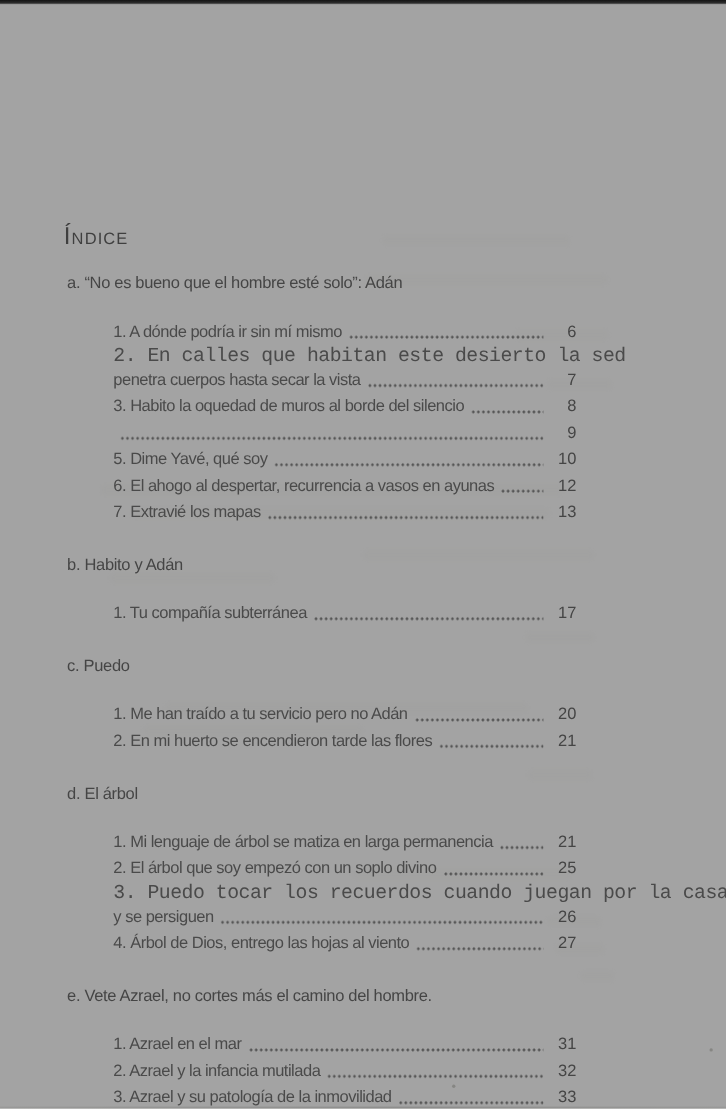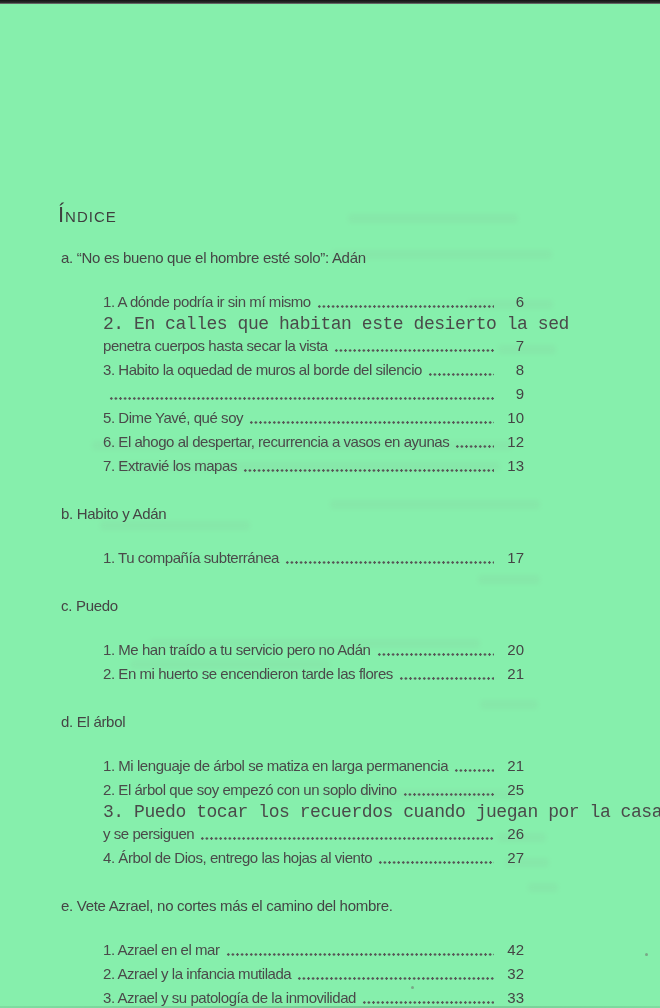--- a/index.html
+++ b/index.html
@@ -4,21 +4,21 @@
 <style>
   html, body {
     margin: 0;
     padding: 0;
     background: #e8e8e6;
   }
   .scan-page {
     position: relative;
     width: 660px;
     height: 1008px;
-    background: #86efac;
+    background: #a3a3a3;
     overflow: hidden;
     font-family: "Liberation Sans", sans-serif;
     color: #4a4a4a;
   }
   
   .top-edge {
     position: absolute;
     top: 0; left: 0; right: 0;
     height: 4px;
     background: linear-gradient(to bottom, #141414 0%, #2e2e2e 70%, #8a8a8a 100%);
@@ -256,21 +256,21 @@
             </div>
           </div>
         </div>
         <div class="section">
           <div class="section-heading">e. Vete Azrael, no cortes más el camino del hombre.</div>
           <div class="entries">
             <div class="entry">
               <div class="entry-line">
                 <span class="entry-text">1. Azrael en el mar</span>
                 <span class="leader"></span>
-                <span class="pagenum">42</span>
+                <span class="pagenum">31</span>
               </div>
             </div>
             <div class="entry">
               <div class="entry-line">
                 <span class="entry-text">2. Azrael y la infancia mutilada</span>
                 <span class="leader"></span>
                 <span class="pagenum">32</span>
               </div>
             </div>
             <div class="entry">

